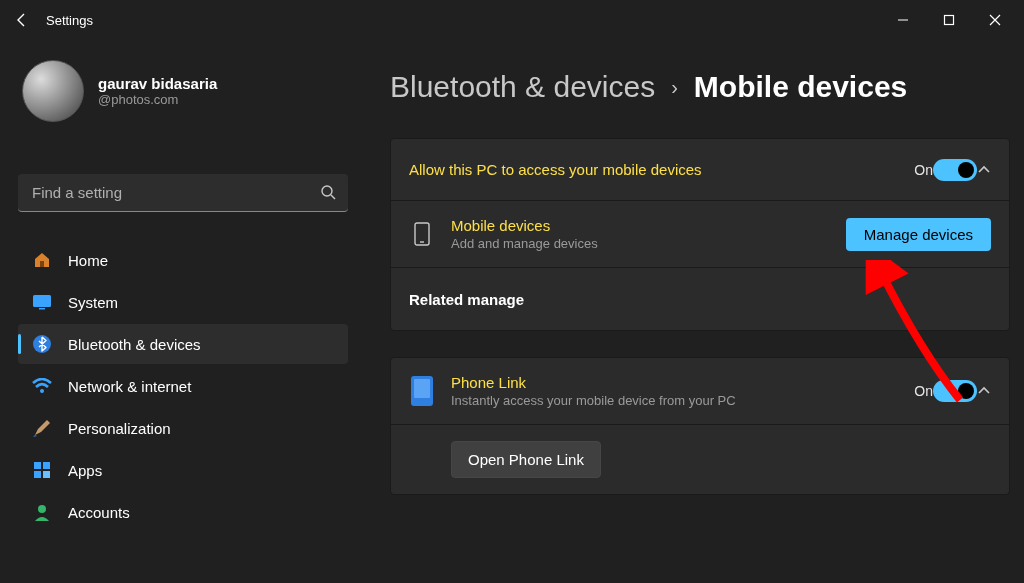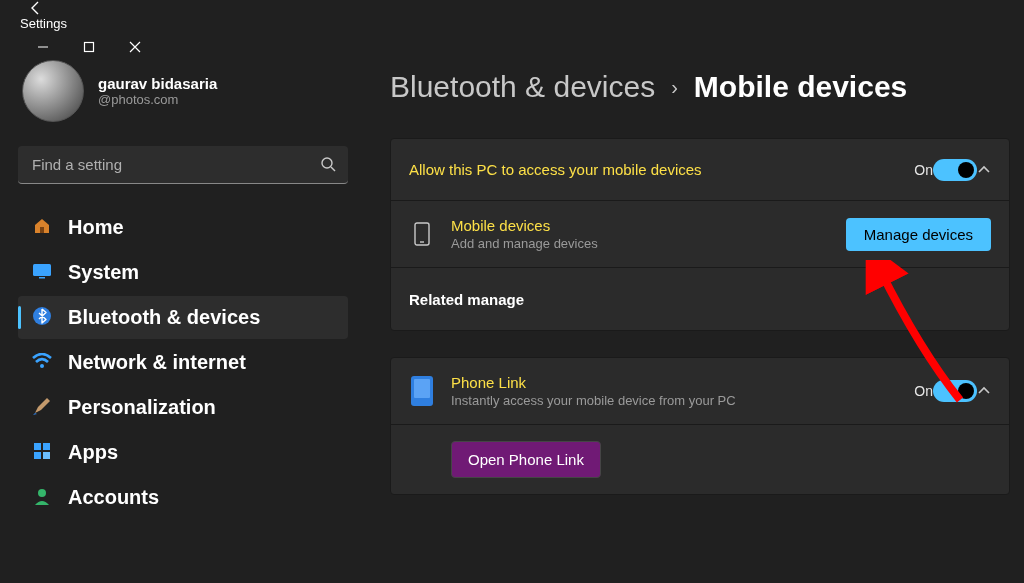--- a/index.html
+++ b/index.html
@@ -1,40 +1,40 @@
 <!DOCTYPE html>
 <html><head>
 <meta charset="utf-8">
 <style>
   * { margin: 0; padding: 0; box-sizing: border-box; font-family: "Segoe UI", sans-serif; }
   body { background: #202020; color: #ffffff; width: 1024px; height: 583px; overflow: hidden; position: relative; }
 
   
-  .titlebar { height: 40px; display: flex; align-items: flex-start; padding: 0 20px; flex-direction: column; }
+  .titlebar { height: 40px; display: flex; align-items: center; padding: 0 6px; }
   .titlebar .back { width: 32px; height: 32px; display:flex; align-items:center; justify-content:center; margin-right: 8px; color:#fff; }
   .titlebar .title { font-size: 13px; flex: 1; }
   .win-controls { display: flex; }
   .win-controls .ctl { width: 46px; height: 32px; display:flex; align-items:center; justify-content:center; color:#fff; }
 
   .app-body { display: flex; height: calc(100% - 40px); }
 
   
-  .sidebar { width: 360px; padding: 20px 12px 0 18px; display:flex; flex-direction:column; }
+  .sidebar { width: 360px; padding: 20px 12px 0 18px; display:flex; flex-direction:column;gap:28px; }
   .user-card { display:flex; align-items:center; gap:14px; margin-bottom: 24px; padding-left: 4px;}
   .avatar { width:62px; height:62px; border-radius:50%; background: radial-gradient(circle at 30% 30%, #dcdcdc, #3a3a3a); border:1px solid #555; }
   .user-name { font-size:15px; font-weight:600; color:#fff; }
   .user-email { font-size:13px; color:#9a9a9a; }
 
-  .search-wrap { position:relative; margin-bottom: 22px; }
+  .search-wrap { position:relative; }
   .search { width: 100%; height: 38px; background:#2d2d2d; border:none; border-bottom:1px solid #888; border-radius:4px; color:#c9c9c9; font-size:15px; padding: 0 40px 0 14px; outline:none; }
   .search::placeholder { color:#b0b0b0; }
   .search-icon { position:absolute; right:12px; top:10px; color:#c9c9c9; }
 
   .nav { display:flex; flex-direction:column; gap:2px; }
-  .nav-item { display:flex; align-items:flex-start; gap:16px; padding: 10px 14px; border-radius:4px; font-size:20px; color:#fff; position:relative;font-weight:bold; }
+  .nav-item { display:flex; align-items:center; gap:16px; padding: 10px 14px; border-radius:4px; font-size:15px; color:#fff; position:relative; }
   .nav-item .icon { width:20px; height:20px; display:flex; align-items:center; justify-content:center; }
   .nav-item.selected { background:#2d2d2d; }
   .nav-item.selected::before { content:""; position:absolute; left:0; top:10px; bottom:10px; width:3px; background:#4cc2ff; border-radius:2px; }
 
   
   .main { flex:1; padding: 30px 14px 0 30px; overflow:auto; position:relative; }
   .breadcrumb { display:flex; align-items:center; gap:16px; margin-bottom: 34px; }
   .bc-parent { font-size:30px; font-weight:400; color:#c8c8c8; }
   .bc-sep { font-size:20px; color:#c8c8c8; }
   .bc-current { font-size:30px; font-weight:600; color:#ffffff; }
@@ -45,21 +45,21 @@
   .row .lead-icon { width:26px; display:flex; align-items:center; justify-content:center; color:#c9c9c9; }
   .row .text-col { flex:1; display:flex; flex-direction:column; gap:2px; }
   .row .row-title { font-size:15px; color:#fde047; }
   .row .row-sub { font-size:13px; color:#9a9a9a; }
   .row .trail { display:flex; align-items:center; gap:0; }
   .status-label { font-size:14px; color:#e6e6e6; }
   .toggle { width:44px; height:22px; border-radius:11px; background:#4cc2ff; position:relative; }
   .toggle::after { content:""; position:absolute; right:3px; top:3px; width:16px; height:16px; border-radius:50%; background:#000; }
   .chevron { color:#c9c9c9; }
   .btn-primary { background:#4cc2ff; color:#000; font-size:15px; padding:8px 18px; border-radius:4px; border:none; }
-  .btn-secondary { background:#701a75; color:#fff; font-size:15px; padding:9px 16px; border-radius:4px; border:1px solid #454545; }
+  .btn-secondary { background:#404040; color:#fff; font-size:15px; padding:9px 16px; border-radius:4px; border:1px solid #454545; }
   .related-label { font-size:15px; font-weight:600; color:#fff; margin-right:10px; }
   .link { color:#4cc2ff; font-size:15px; }
   .phone-icon { width:22px; height:30px; background:#2f7fe0; border-radius:3px; position:relative; }
   .phone-icon::after { content:""; position:absolute; left:3px; right:3px; top:3px; bottom:8px; background:#5ba3f5; border-radius:1px; }
 
   .arrow-anno { position:absolute; pointer-events:none; }
 
   svg { display:block; }
 </style>
 </head>

